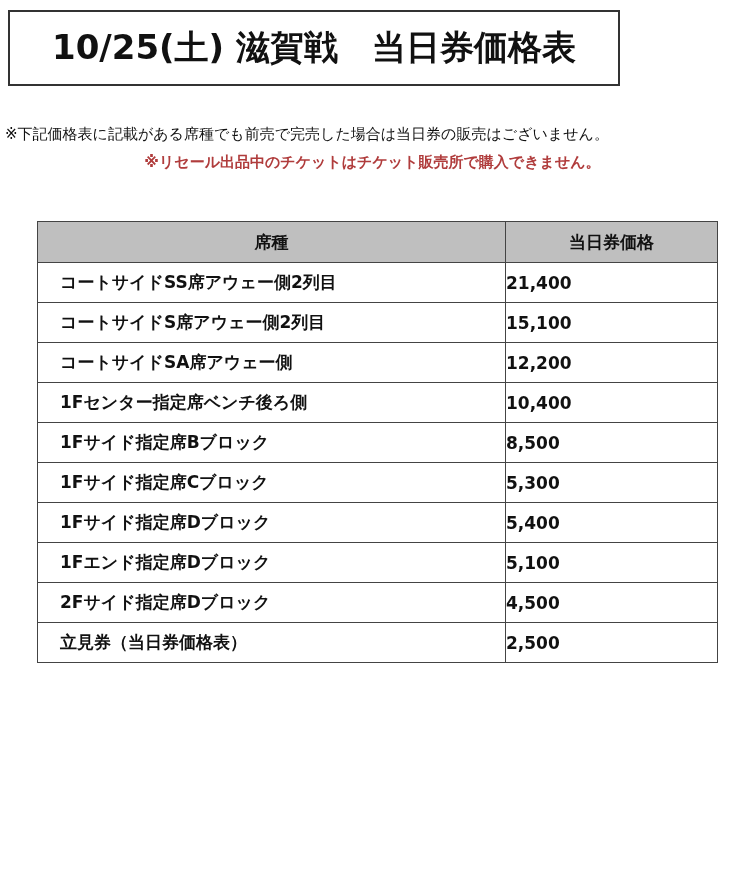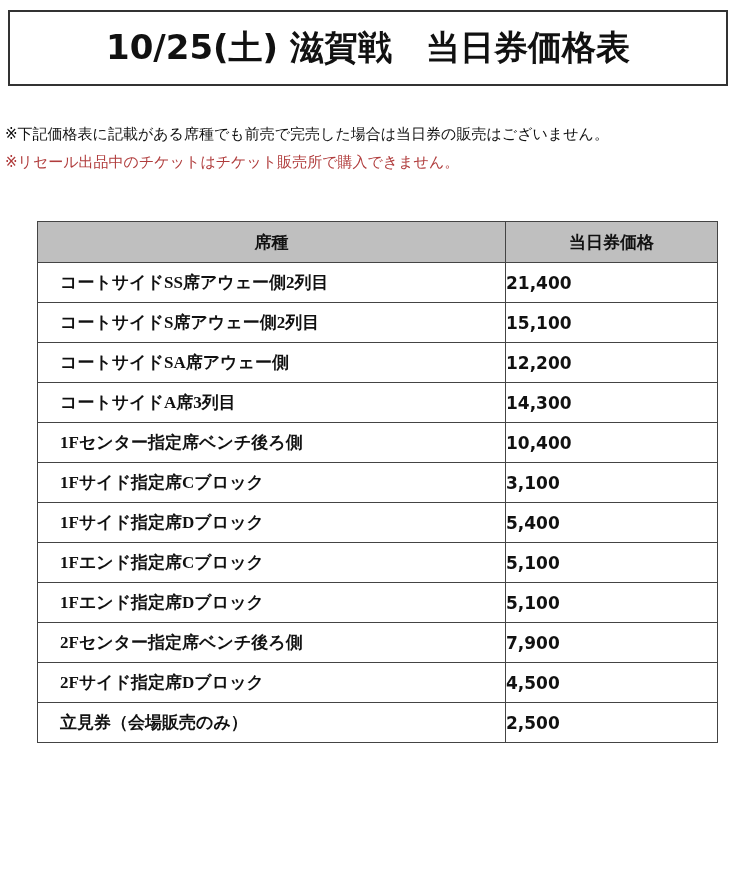--- a/index.html
+++ b/index.html
@@ -12,21 +12,21 @@
       height: 890px;
       position: relative;
       font-family: "DejaVu Sans", "Liberation Sans", sans-serif;
       color: #111111;
       overflow: hidden;
     }
     .title-box {
       position: absolute;
       left: 8px;
       top: 10px;
-      width: 720px;
+      width: 612px;
       height: 76px;
       border: 2px solid #333333;
       box-sizing: border-box;
       display: flex;
       align-items: center;
       justify-content: center;
       text-align: center;
     }
     .title-text {
       font-size: 34px;
@@ -40,21 +40,22 @@
       top: 120px;
       width: 735px;
     }
     .note {
       font-size: 15px;
       line-height: 28px;
       height: 28px;
       white-space: nowrap;
     }
     .note.red {
-      font-weight: normal;
+      font-weight: bold;
+      text-align: center;
     }
     .price-table {
       position: absolute;
       left: 37px;
       top: 221px;
       width: 680px;
       border-collapse: collapse;
       table-layout: fixed;
     }
     .price-table th, .price-table td {
@@ -68,21 +69,20 @@
     }
     .price-table th {
       background: #bfbfbf;
       text-align: center;
       height: 41px;
     }
     .price-table td.seat {
       text-align: left;
       padding-left: 22px;
       white-space: nowrap;
-      font-family: Liberation Serif, serif;
     }
     .price-table td.price {
     }
     col.c1 { width: 468px; }
     col.c2 { width: 212px; }
   </style>
 </head>
 <body>
 
 <div class="title-box">
@@ -112,49 +112,41 @@
       </tr>
     <tr>
         <td class="seat">コートサイドS席アウェー側2列目</td>
         <td class="price">15,100</td>
       </tr>
     <tr>
         <td class="seat">コートサイドSA席アウェー側</td>
         <td class="price">12,200</td>
       </tr>
     <tr>
-        <td class="seat">コートサイドA席3列目</td>
-        <td class="price">14,300</td>
-      </tr>
-    <tr>
         <td class="seat">1Fセンター指定席ベンチ後ろ側</td>
         <td class="price">10,400</td>
       </tr>
     <tr>
+        <td class="seat">1Fサイド指定席Bブロック</td>
+        <td class="price">8,500</td>
+      </tr>
+    <tr>
         <td class="seat">1Fサイド指定席Cブロック</td>
-        <td class="price">3,100</td>
+        <td class="price">5,300</td>
       </tr>
     <tr>
         <td class="seat">1Fサイド指定席Dブロック</td>
         <td class="price">5,400</td>
       </tr>
     <tr>
-        <td class="seat">1Fエンド指定席Cブロック</td>
-        <td class="price">5,100</td>
-      </tr>
-    <tr>
         <td class="seat">1Fエンド指定席Dブロック</td>
         <td class="price">5,100</td>
-      </tr>
-    <tr>
-        <td class="seat">2Fセンター指定席ベンチ後ろ側</td>
-        <td class="price">7,900</td>
       </tr>
     <tr>
         <td class="seat">2Fサイド指定席Dブロック</td>
         <td class="price">4,500</td>
       </tr>
     <tr>
-        <td class="seat">立見券（会場販売のみ）</td>
+        <td class="seat">立見券（当日券価格表）</td>
         <td class="price">2,500</td>
       </tr>
   </tbody>
 </table>
 
 </body></html>

